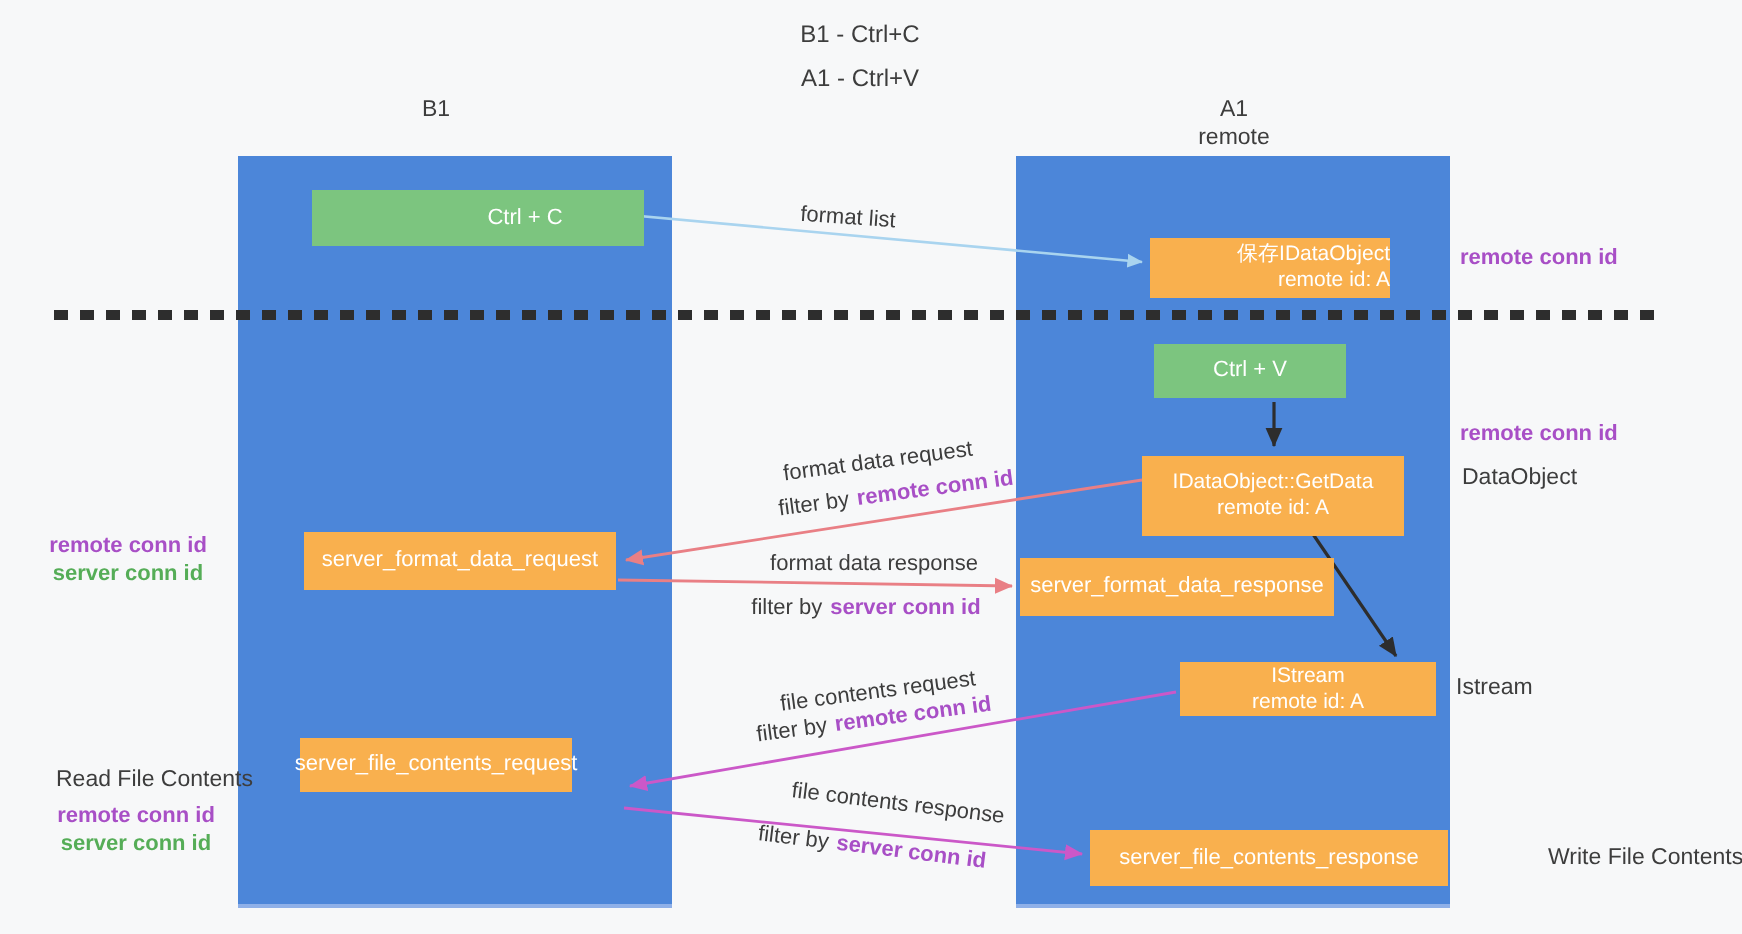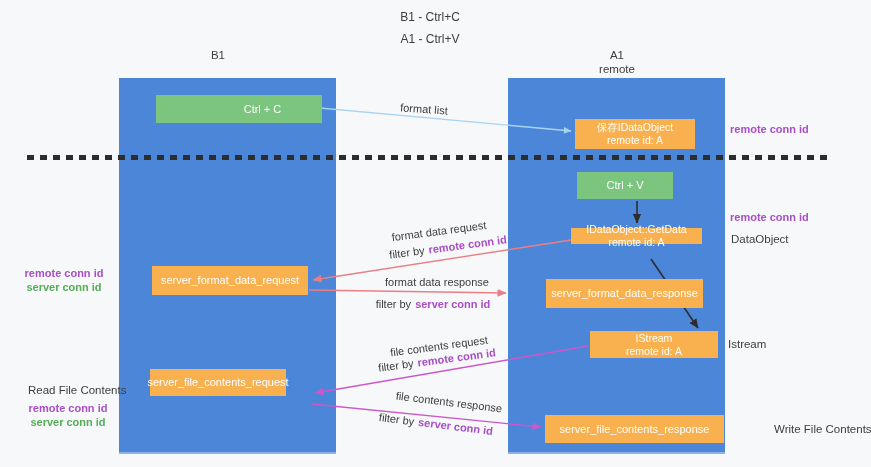--- a/index.html
+++ b/index.html
@@ -80,39 +80,39 @@
     <line x1="588" y1="346" x2="315" y2="393" class="st-mag" marker-end="url(#mMag)"></line>
     <line x1="312" y1="404" x2="541" y2="427" class="st-mag" marker-end="url(#mMag)"></line>
   </svg>
 
   <div class="abs dash-line" style="z-index:3;"></div>
 
   <div class="abs node green" style="left:156px;top:95px;width:119px;height:28px;padding-left:47px;">
     <span>Ctrl + C</span>
   </div>
 
-  <div class="abs node orange two-line" style="left:575px;top:119px;width:120px;height:30px;">
+  <div class="abs node orange two-line" style="left:575px;top:119px;width:120px;height:30px;align-items:flex-end;">
     <span>保存IDataObject</span>
     <span>remote id: A</span>
   </div>
 
   <div class="abs node green" style="left:577px;top:172px;width:96px;height:27px;">
     <span>Ctrl + V</span>
   </div>
 
-  <div class="abs node orange two-line" style="left:571px;top:228px;width:131px;height:16px;">
+  <div class="abs node orange two-line" style="left:571px;top:228px;width:131px;height:40px;">
     <span>IDataObject::GetData</span>
     <span>remote id: A</span>
   </div>
 
   <div class="abs node orange" style="left:152px;top:266px;width:156px;height:29px;">
     <span>server_format_data_request</span>
   </div>
 
-  <div class="abs node orange" style="left:510px;top:279px;width:157px;height:29px;margin-left:36px;">
+  <div class="abs node orange" style="left:510px;top:279px;width:157px;height:29px;">
     <span>server_format_data_response</span>
   </div>
 
   <div class="abs node orange two-line" style="left:590px;top:331px;width:128px;height:27px;">
     <span>IStream</span>
     <span>remote id: A</span>
   </div>
 
   <div class="abs node orange" style="left:150px;top:369px;width:136px;height:27px;">
     <span>server_file_contents_request</span>

